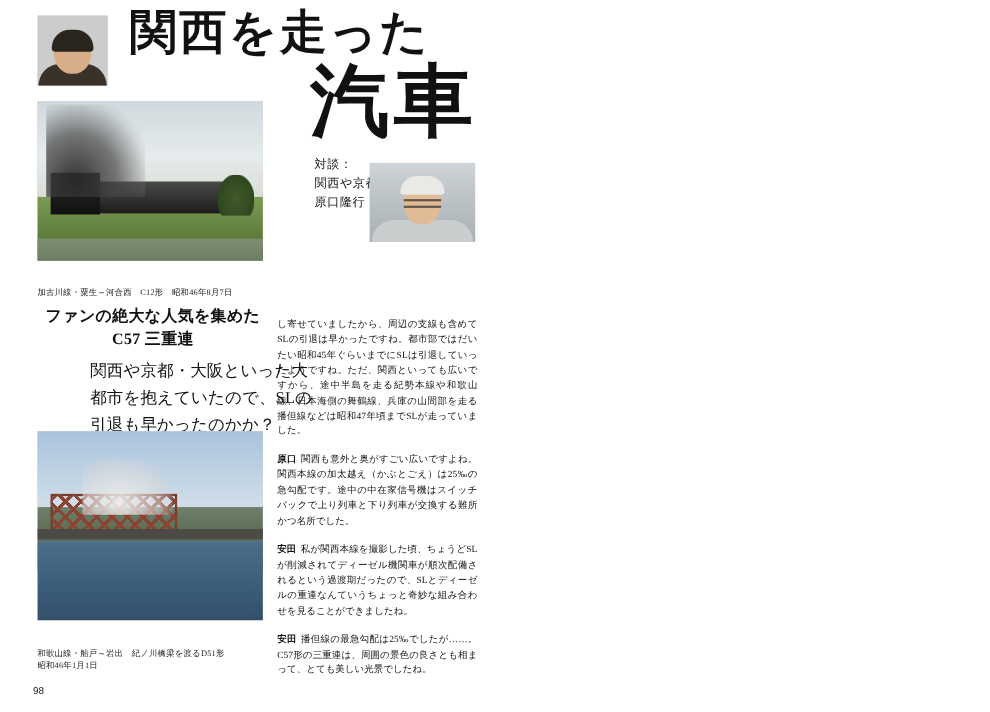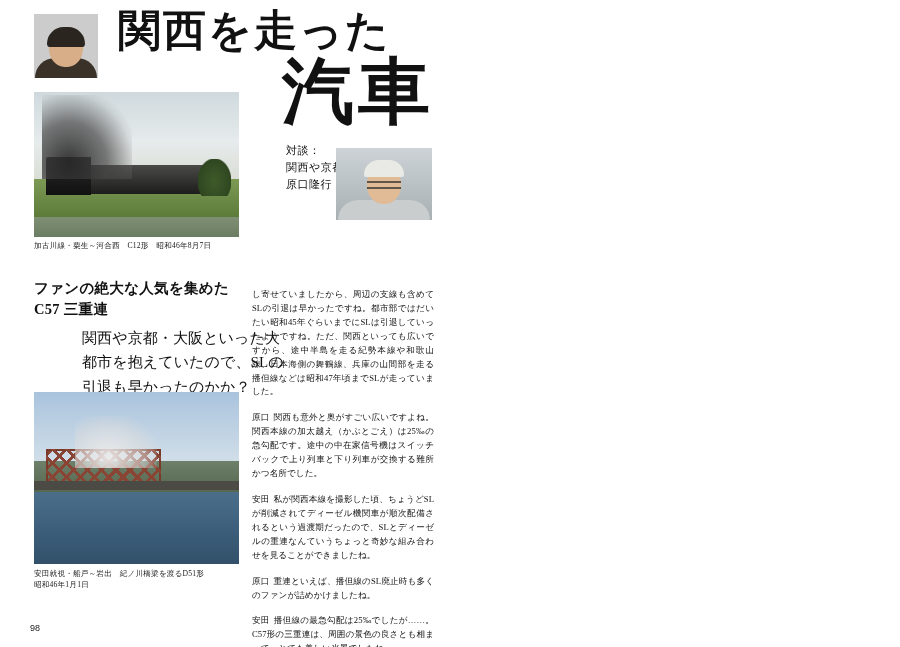--- a/index.html
+++ b/index.html
@@ -152,33 +152,35 @@
   }
   .taidan div { white-space: nowrap; }
 
   
   .caption {
     position: absolute;
     font-size: 7.6px;
     line-height: 1.45;
     color: #1a1a1a;
     letter-spacing: .2px;
+    margin-top: 20px;
   }
   .cap-train1 { left: 34px; top: 240px; width: 210px; }
   .cap-bridge { left: 34px; top: 568px; width: 210px; }
 
   
   .sec-head {
     position: absolute;
     left: 34px; top: 278px;
     width: 210px;
     font-size: 14.5px;
     font-weight: 700;
     line-height: 1.45;
     letter-spacing: .3px;
+    text-align: center;
   }
   .lead {
     position: absolute;
     left: 34px; top: 326px;
     width: 210px;
     font-size: 15px;
     font-weight: 400;
     line-height: 1.62;
     letter-spacing: .1px;
     margin-left: 48px;
@@ -187,21 +189,21 @@
   
   .col {
     position: absolute;
     font-size: 8.6px;
     line-height: 1.62;
     letter-spacing: .05px;
     text-align: justify;
   }
   .col p { margin: 12px 0 7px 0; }
   .col p.speaker { text-indent: 0; }
-  .col .nm { font-weight: 400; margin-right: 4px; }        
+  .col .nm { font-weight: 700; margin-right: 4px; }        
   .col-L2 { left: 252px; top: 276px; width: 182px; }
 
   .divider {
     position: absolute;
     top: 0; left: 450px;
     width: 1px; height: 647px;
     background: #ffffff;
   }
 
   .folio {
@@ -263,28 +265,27 @@
       <div class="sky2"></div>
       <div class="hills2"></div>
       <div class="bank2"></div>
       <div class="river2"></div>
       <div class="truss2"></div>
       <div class="truss2b"></div>
       <div class="deck2"></div>
       <div class="smoke2"></div>
     </div>
 
-    <div class="caption cap-bridge" style="white-space: pre-line;">安田就視・船戸～岩出　紀ノ川橋梁を渡るD51形
+    <div class="caption cap-bridge" style="white-space: pre-line;">和歌山線・船戸～岩出　紀ノ川橋梁を渡るD51形
 昭和46年1月1日</div>
 
     <div class="col col-L2">
         <p>し寄せていましたから、周辺の支線も含めてSLの引退は早かったですね。都市部ではだいたい昭和45年ぐらいまでにSLは引退していったようですね。ただ、関西といっても広いですから、途中半島を走る紀勢本線や和歌山線、日本海側の舞鶴線、兵庫の山間部を走る播但線などは昭和47年頃までSLが走っていました。</p>
         <p class="speaker"><span class="nm">原口</span>関西も意外と奥がすごい広いですよね。関西本線の加太越え（かぶとごえ）は25‰の急勾配です。途中の中在家信号機はスイッチバックで上り列車と下り列車が交換する難所かつ名所でした。</p>
         <p class="speaker"><span class="nm">安田</span>私が関西本線を撮影した頃、ちょうどSLが削減されてディーゼル機関車が順次配備されるという過渡期だったので、SLとディーゼルの重連なんていうちょっと奇妙な組み合わせを見ることができましたね。</p>
-        <p class="speaker"><span class="nm">原口</span>重連といえば、播但線のSL廃止時も多くのファンが詰めかけましたね。</p>
         <p class="speaker"><span class="nm">安田</span>播但線の最急勾配は25‰でしたが……。C57形の三重連は、周囲の景色の良さとも相まって、とても美しい光景でしたね。</p>
       </div>
 
     <div class="folio folio-l">98</div>
   </div>
 
   <div class="page page-right">
 
     
 

